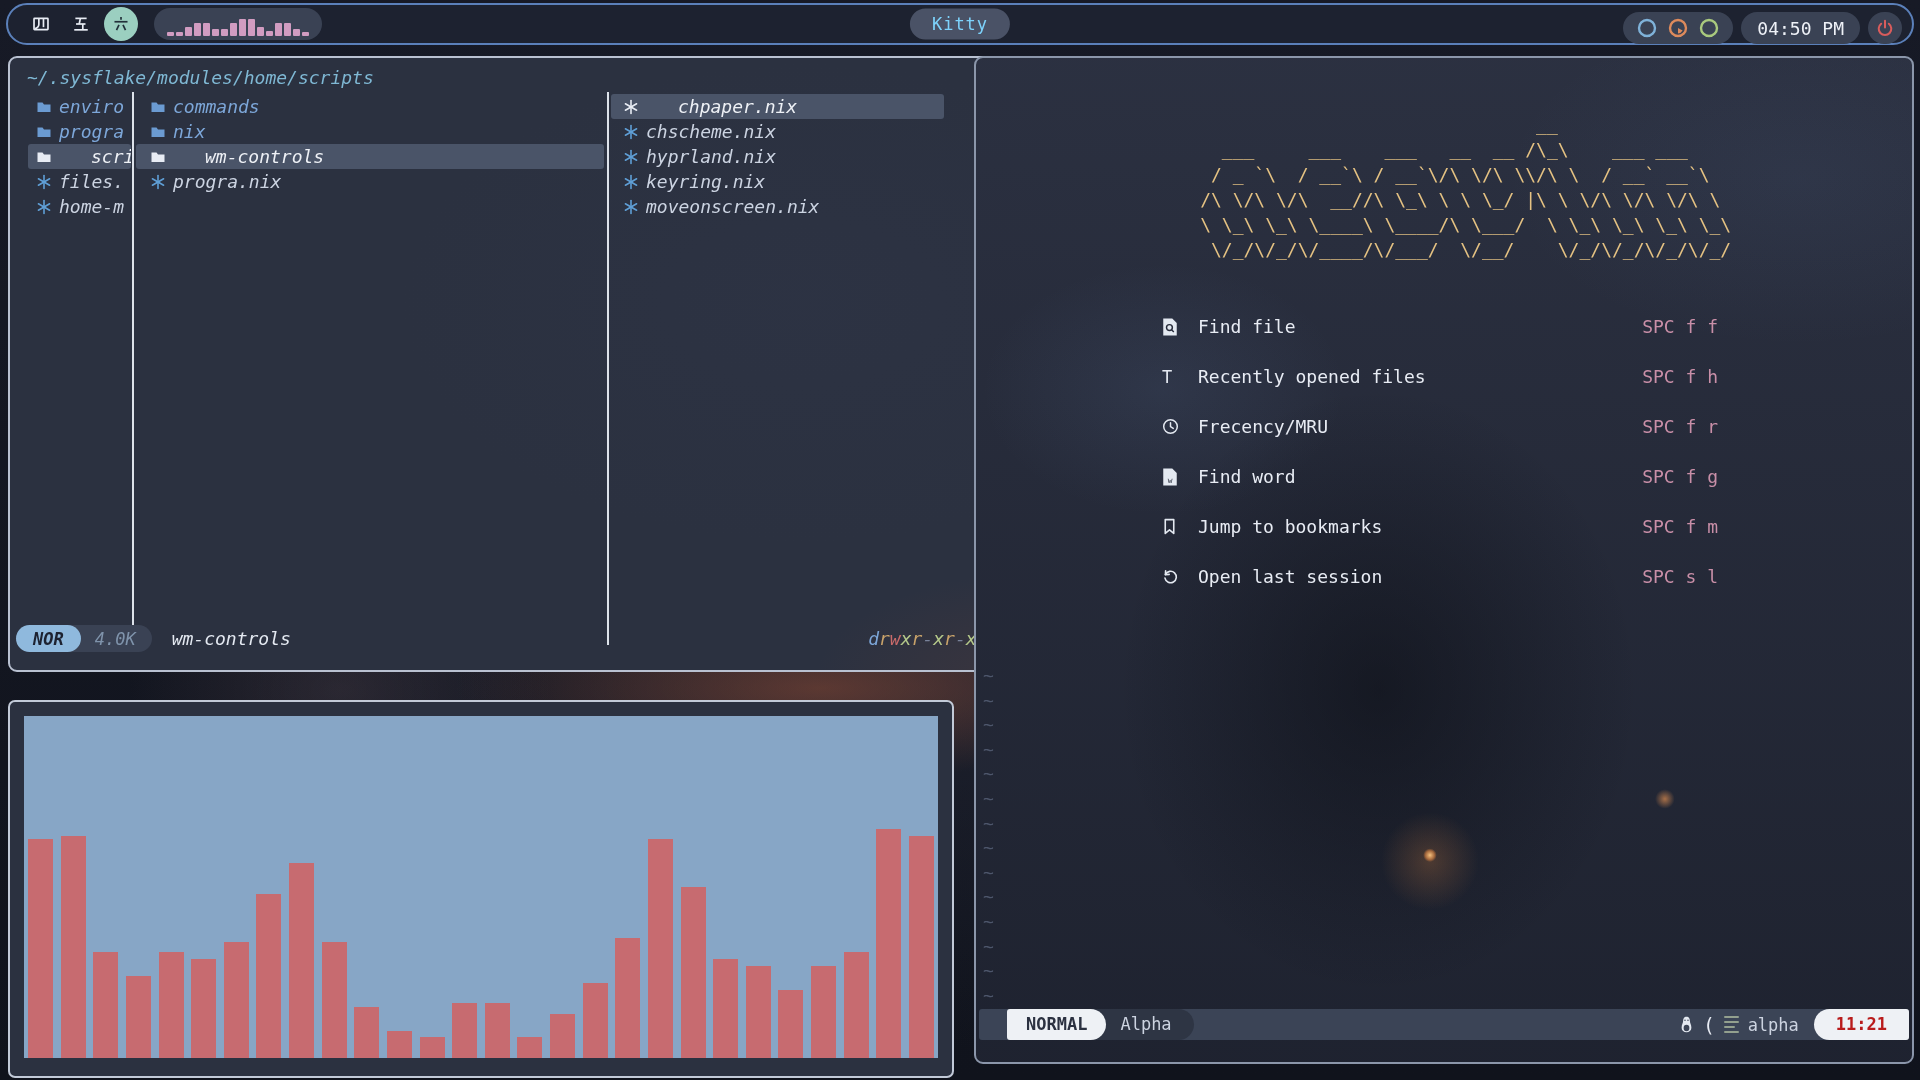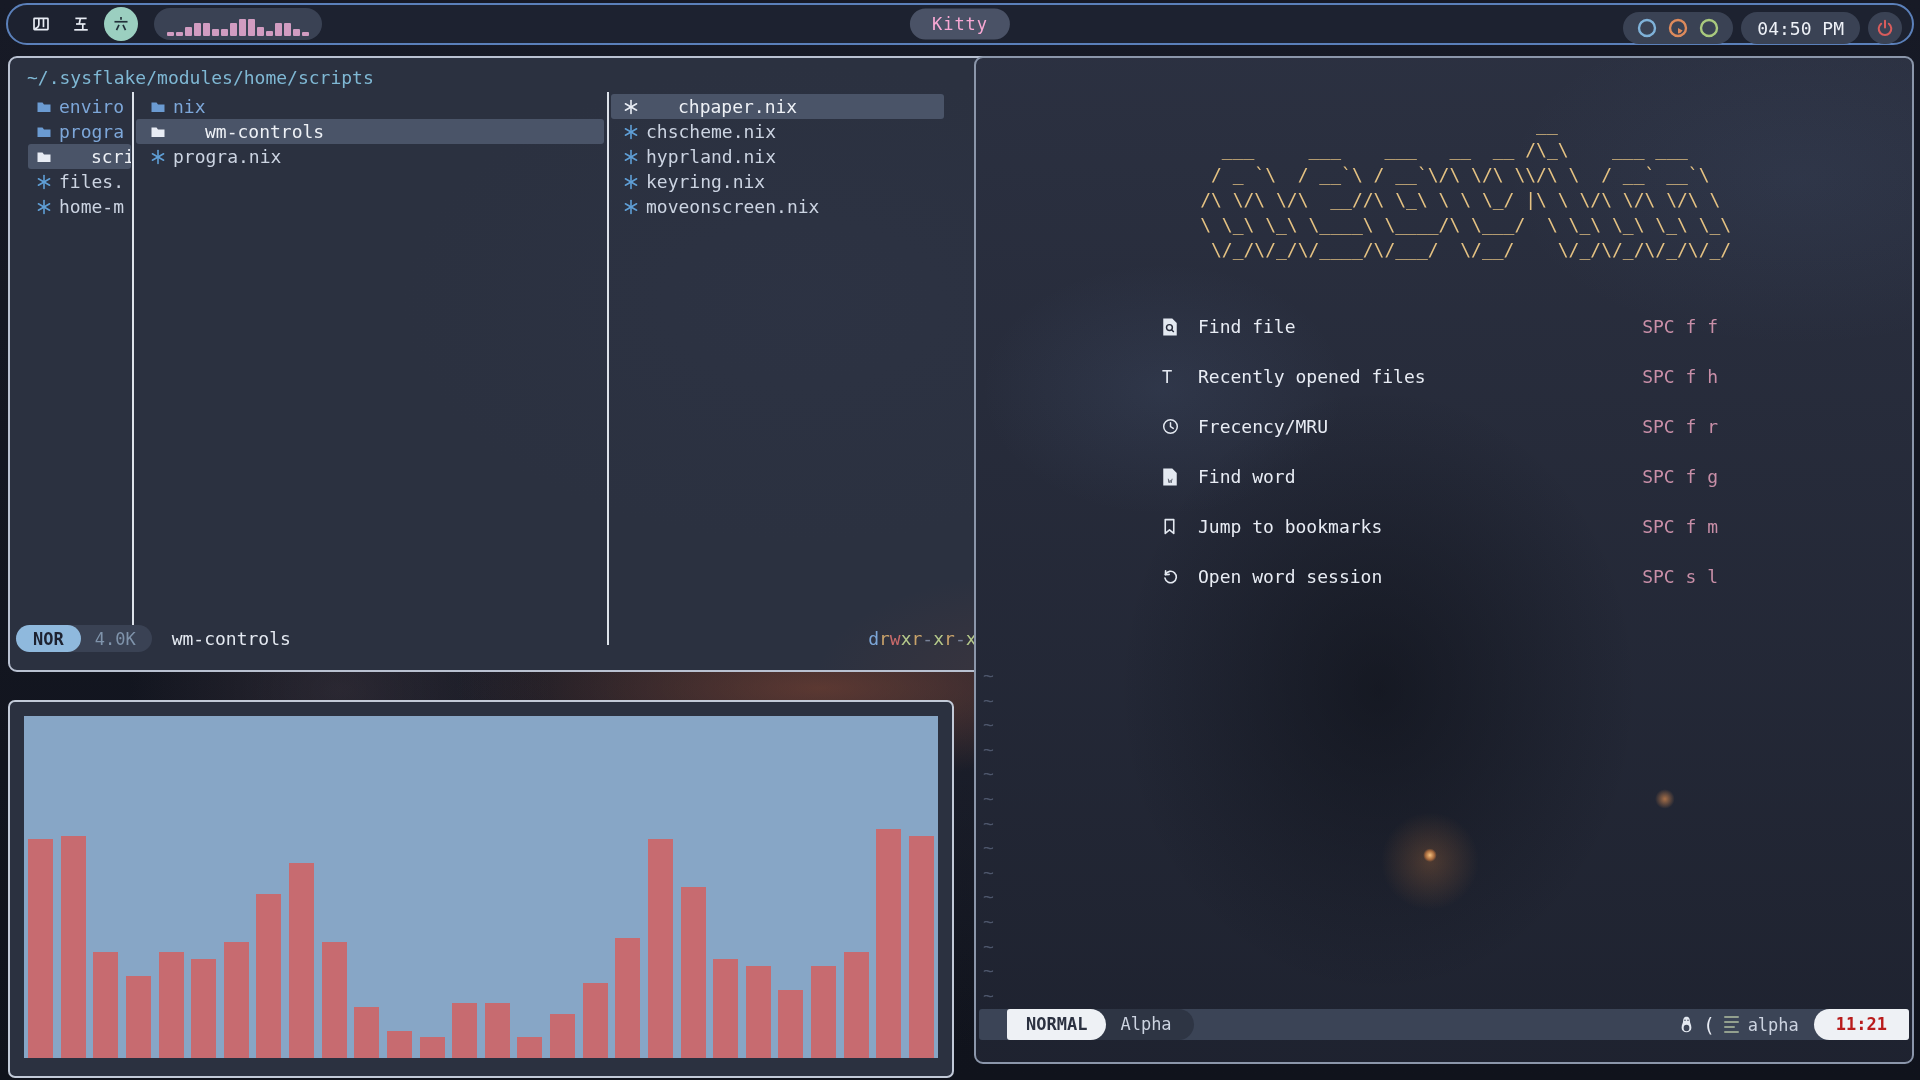--- a/index.html
+++ b/index.html
@@ -25,41 +25,41 @@
   .ws { width:34px; height:34px; display:flex; align-items:center; justify-content:center; border-radius:50%; }
   .ws svg { display:block; }
   .ws.active { background:#9bcfc0; }
   .viz-pill {
     margin-left:10px; height:32px; border-radius:16px; background:#3a4254;
     display:flex; align-items:flex-end; gap:2px; padding:0 13px 4px 13px;
   }
   .vbar { width:7px; border-radius:1px; }
   .tb-center { position:absolute; left:50%; top:50%; transform:translate(-50%,-50%); }
   .title-pill {
-    background:#4a5266; color:#f9a8d4; border-radius:16px; height:31px; line-height:31px;
+    background:#4a5266; color:#7dd3fc; border-radius:16px; height:31px; line-height:31px;
     padding:0 22px; font-size:17px; letter-spacing:1px;
   }
   .tb-right { position:absolute; right:10px; top:0; height:100%; display:flex; align-items:center; gap:8px; }
   .pill { background:#3a4254; border-radius:16px; height:32px; display:flex; align-items:center;margin-top:8px; }
   .circles-pill { gap:11px; padding:0 14px; }
   .ring { width:20px; height:20px; border-radius:50%; }
   .clock-pill { padding:0 16px; color:#eef1f7; font-size:18px; }
   .power-pill { width:34px; justify-content:center; }
 
   
   .win { position:absolute; border-radius:9px; }
 
   
   .fm {
     left:8px; top:56px; width:1136px; height:616px;
     background-color:#2b3140;
     background-image:
       radial-gradient(ellipse 340px 160px at 92% 102%, rgba(130,72,52,0.20), transparent 70%),
       radial-gradient(ellipse 500px 300px at 70% 40%, rgba(46,52,70,0.5), transparent 80%);
-    border:2px solid #b9c1d1; font-size:18px; overflow:hidden;
+    border:2px solid #b9c1d1; font-size:18px; overflow:hidden;font-style:italic;
   }
   .fm-path { position:absolute; left:17px; top:9px; color:#7fb8d4; }
   .col { position:absolute; top:36px; }
   .frow { height:25px; display:flex; align-items:center; border-radius:3px; }
   .frow .ficon { flex:0 0 auto; display:flex; margin-right:7px; }
   .fname { color:#7da7d9; white-space:nowrap; overflow:hidden; }
   .file-plain .fname { color:#ccd4e2; }
   .frow.sel { background:#4a5468;gap:32px; }
   .frow.sel .fname { color:#eef1f6; }
   .frow.sel svg .folder-fill { fill:#e8ecf4; }
@@ -266,20 +266,28 @@
             </g>
           </svg>
         </span>
       <span class="fname">home-m</span>
     </div>
   </div>
 
   <div class="vsep" style="left:122px; height:553px;"></div>
 
   <div class="col" style="left:126px; width:468px;">
+    <div class="frow" style="padding-left:14px;">
+      <span class="ficon">
+          <svg width="16" height="16" viewBox="0 0 16 16">
+            <path class="folder-fill" d="M1.5 3.5h5l1.5 2h6.5v7.5h-13z" fill="#6b9bd2"></path>
+          </svg>
+        </span>
+      <span class="fname">commands</span>
+    </div>
     <div class="frow" style="padding-left:14px;">
       <span class="ficon">
           <svg width="16" height="16" viewBox="0 0 16 16">
             <path class="folder-fill" d="M1.5 3.5h5l1.5 2h6.5v7.5h-13z" fill="#6b9bd2"></path>
           </svg>
         </span>
       <span class="fname">nix</span>
     </div>
     <div class="frow sel" style="padding-left:14px;">
       <span class="ficon">
@@ -468,21 +476,21 @@
       <span class="mlabel-wrap"><span class="mlabel">Jump to bookmarks</span></span>
       <span class="mshort">SPC f m</span>
     </div>
     <div class="mrow">
       <span class="micon">
         <svg width="17" height="17" viewBox="0 0 16 16">
             <path d="M3.2 6.2 A5.4 5.4 0 1 1 2.8 9.5" fill="none" stroke="#e4e9f1" stroke-width="1.5" stroke-linecap="round"></path>
             <path d="M3.4 2.6 L3.2 6.4 L6.8 6.0" fill="none" stroke="#e4e9f1" stroke-width="1.5" stroke-linecap="round" stroke-linejoin="round"></path>
           </svg>
       </span>
-      <span class="mlabel-wrap"><span class="mlabel">Open word session</span></span>
+      <span class="mlabel-wrap"><span class="mlabel">Open last session</span></span>
       <span class="mshort">SPC s l</span>
     </div>
   </div>
 
   <div class="tildes">
       <div>~</div>
       <div>~</div>
       <div>~</div>
       <div>~</div>
       <div>~</div>

